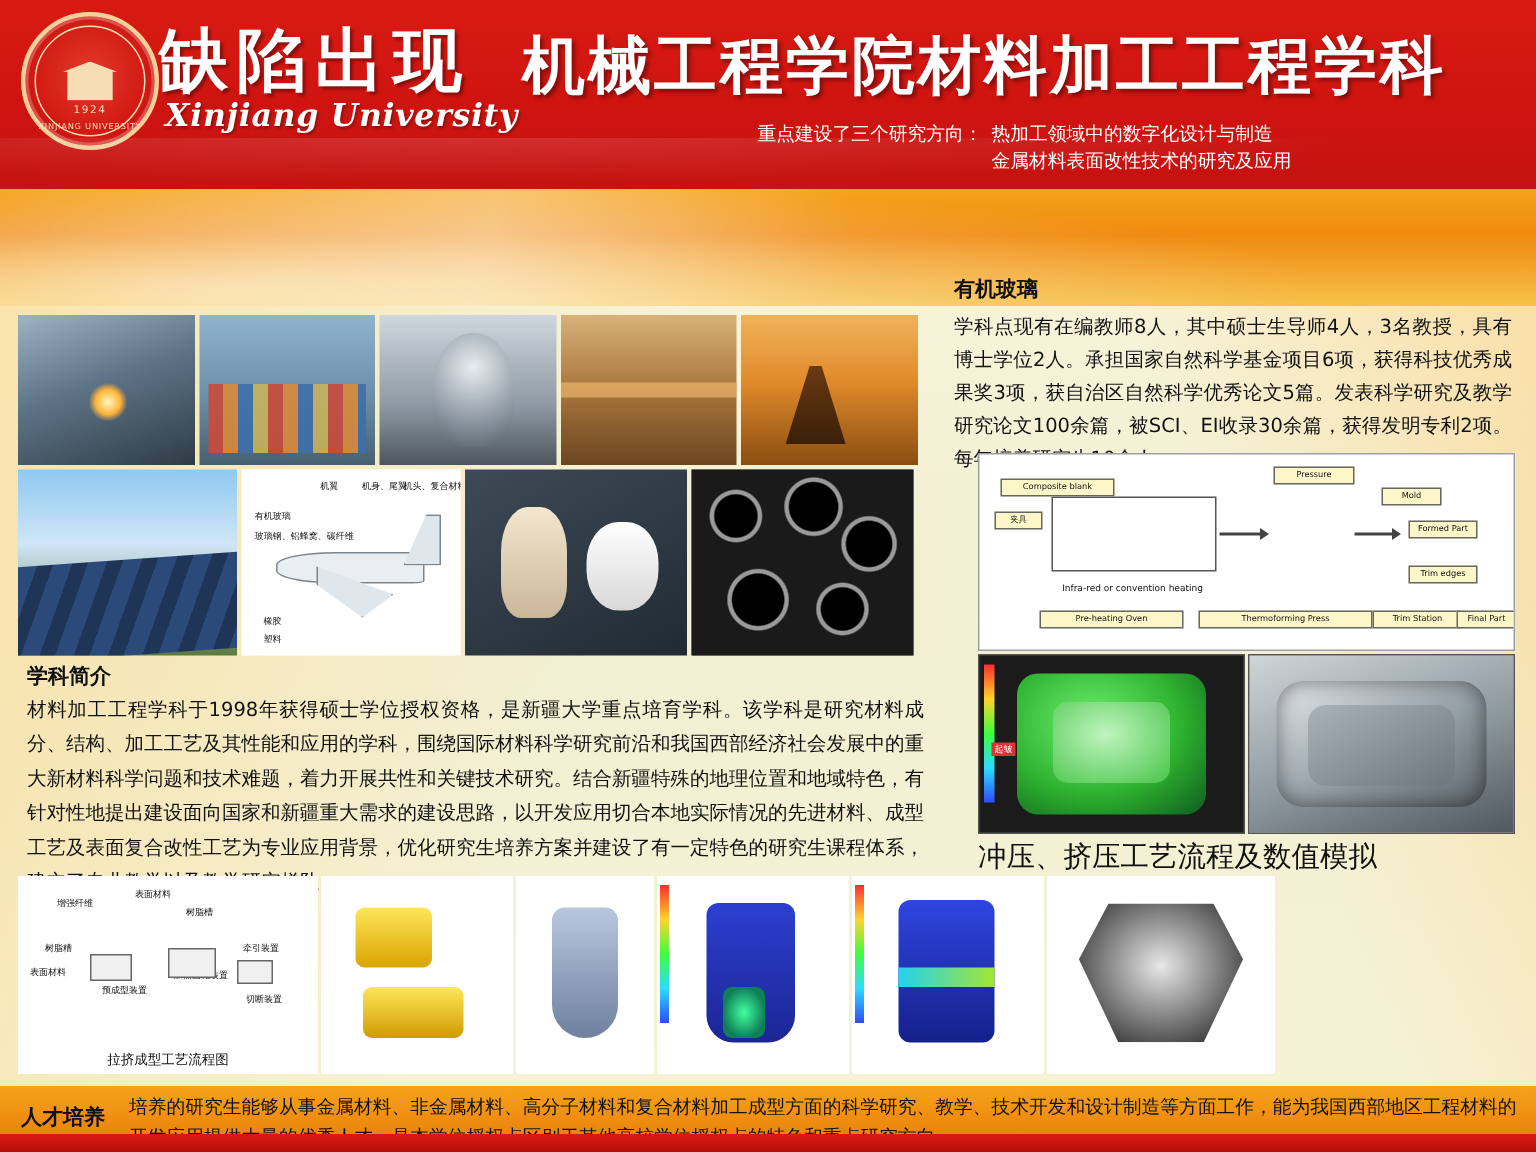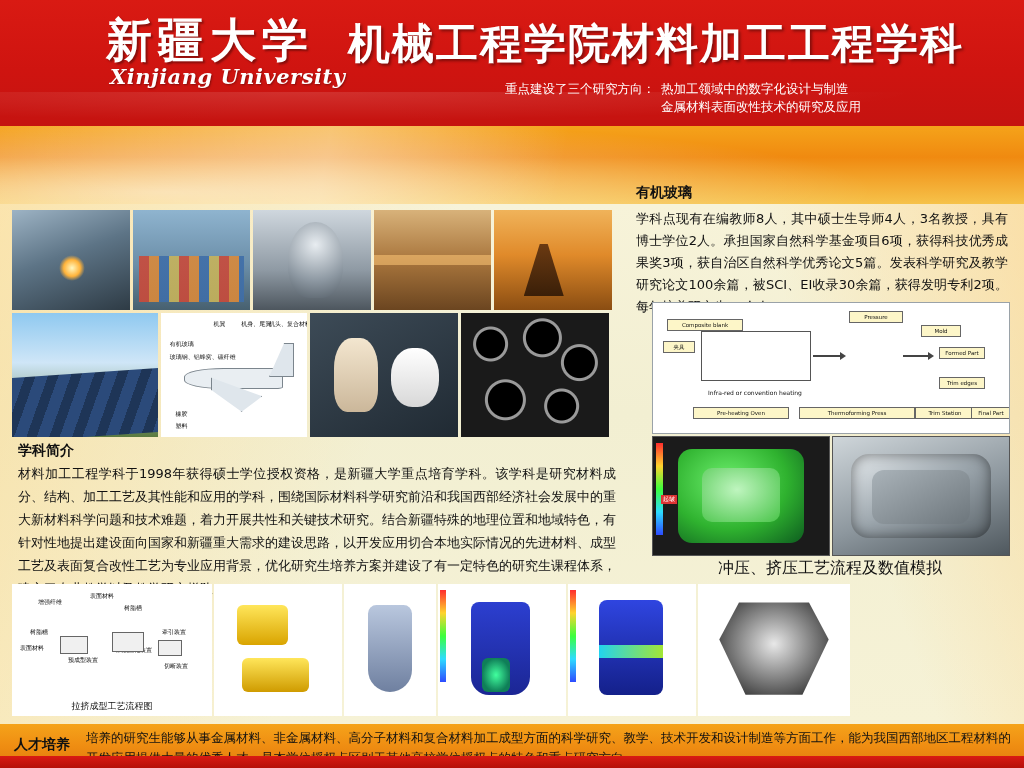--- a/index.html
+++ b/index.html
@@ -198,22 +198,22 @@
   .fig-part{
     position:absolute;left:832px;top:436px;width:176px;height:118px;
     background:linear-gradient(160deg,#cfd6da,#8d979e 55%,#4f585e);overflow:hidden;border:1px solid #555;
   }
   .fig-part .shell{position:absolute;left:10%;top:14%;width:80%;height:72%;border-radius:18px;
     background:linear-gradient(150deg,#e7ecef,#9aa4ab 50%,#5d666c);box-shadow:inset 0 0 14px rgba(0,0,0,.5);}
   .fig-part .inner{position:absolute;left:22%;top:28%;width:56%;height:46%;border-radius:12px;
     background:linear-gradient(150deg,#aab3b9,#6d767c);}
 
   .fig-cap-right{
-    position:absolute;left:652px;top:558px;width:356px;text-align:center;
-    font-size:16px;color:#111;
+    position:absolute;left:652px;top:558px;width:356px;
+    font-size:19px;color:#111;
   }
 
   
   .bottom-strip{
     position:absolute;left:12px;top:584px;width:1000px;height:132px;display:flex;gap:2px;
   }
   .bottom-strip .cell{position:relative;overflow:hidden;background:#fff;}
   .b-sche{background:#ffffff;}
   .b-sche .cap{position:absolute;left:0;right:0;bottom:3px;text-align:center;font-size:9px;color:#111;}
   .b-sche .lbl{position:absolute;font-size:6px;color:#111;white-space:nowrap;}
@@ -256,21 +256,27 @@
     background:linear-gradient(180deg,#d91a13,#b51009);}
   .footer .label{position:absolute;left:14px;top:12px;font-size:14px;font-weight:bold;color:#111;}
   .footer .txt{position:absolute;left:86px;top:4px;width:928px;font-size:12.5px;line-height:20px;color:#111;}
 </style>
 </head>
 <body>
 
 <div class="poster">
 
   <div class="header">
-    <div class="uni-cn">新疆大学</div>
+    <div class="seal">
+      <div class="ring"></div>
+      <div class="bldg"></div>
+      <div class="yr">1924</div>
+      <div class="en">XINJIANG UNIVERSITY</div>
+    </div>
+    <div class="uni-cn">缺陷出现</div>
     <div class="uni-en">Xinjiang University</div>
     <div class="poster-title">机械工程学院材料加工工程学科</div>
     <div class="dirs">
       <div class="lbl">重点建设了三个研究方向：</div>
       <div class="list">
         <div>热加工领域中的数字化设计与制造</div>
         <div>金属材料表面改性技术的研究及应用</div>
       </div>
     </div>
   </div>

